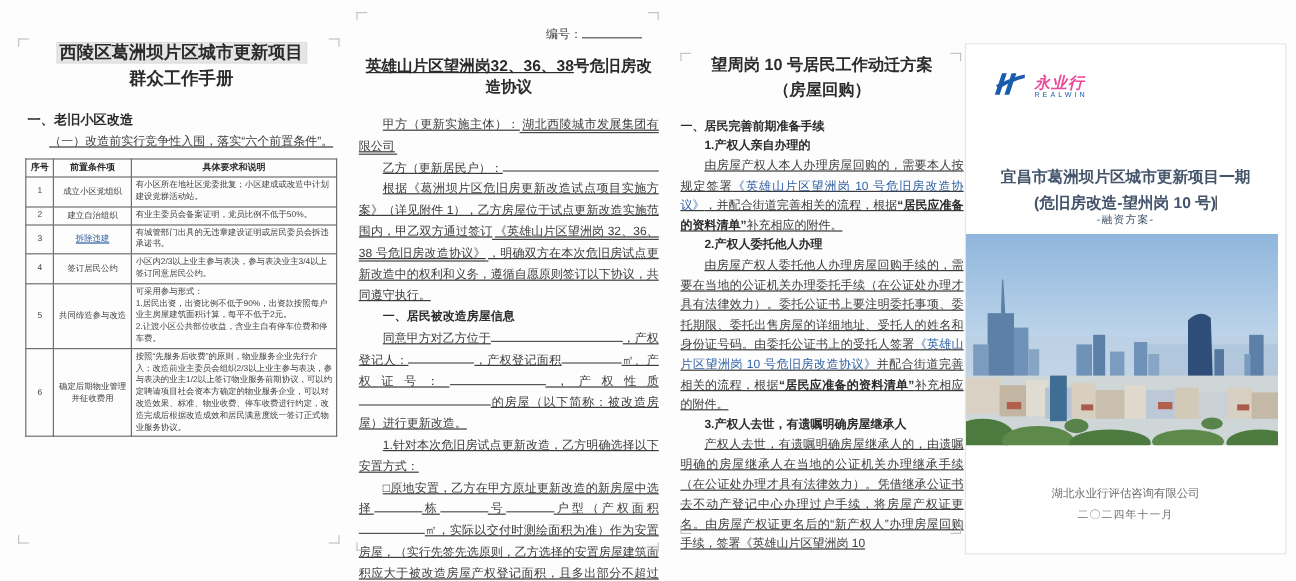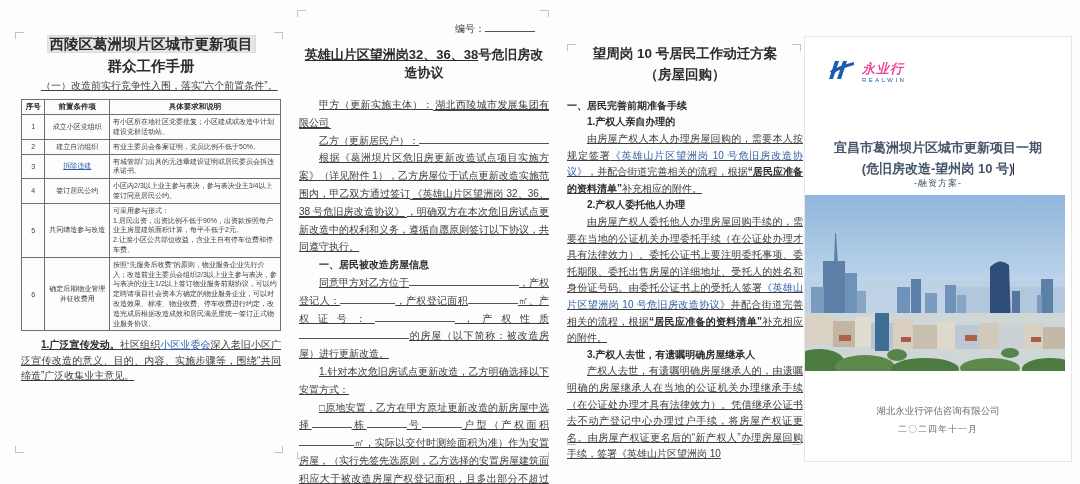--- a/index.html
+++ b/index.html
@@ -85,20 +85,21 @@
     <div class="corner tl" style="left:0;top:32px;"></div>
     <div class="corner tr" style="right:2px;top:32px;"></div>
     <div class="corner bl" style="left:0;top:446px;"></div>
     <div class="corner br" style="right:2px;top:446px;"></div>
 
     <div class="p1-title">
       <span class="hl">西陵区葛洲坝片区城市更新项目</span><br>
       <span>群众工作手册</span>
     </div>
 
+    <div class="p1-h2">一、老旧小区改造</div>
 
     <div class="p1-body ind">（一）改造前实行竞争性入围，落实“六个前置条件”。</div>
 
     <table class="p1-table">
       <tbody>
           <tr>
         <th class="col-no">序号</th>
         <th class="col-item">前置条件项</th>
         <th>具体要求和说明</th>
       </tr>
@@ -130,21 +131,20 @@
 2.让渡小区公共部位收益，含业主自有停车位费和停车费。</td>
       </tr>
       <tr>
         <td class="c">6</td>
         <td class="c">确定后期物业管理并征收费用</td>
         <td class="detail">按照“先服务后收费”的原则，物业服务企业先行介入；改造前业主委员会组织2/3以上业主参与表决，参与表决的业主1/2以上签订物业服务前期协议，可以约定聘请项目社会资本方确定的物业服务企业，可以对改造效果、标准、物业收费、停车收费进行约定，改造完成后根据改造成效和居民满意度统一签订正式物业服务协议。</td>
       </tr>
     </tbody>
       </table>
 
-    <div class="p1-close ind"><span class="lead">1.广泛宣传发动。</span><span>社区组织</span><span class="doc-link">小区业委会</span><span>深入老旧小区广泛宣传改造的意义、目的、内容、实施步骤等，围绕“共同缔造”广泛收集业主意见。</span></div>
   </div>
 
   <div class="page" id="page2">
     <div class="corner tl" style="left:4px;top:10px;"></div>
     <div class="corner tr" style="right:6px;top:10px;"></div>
     <div class="corner bl" style="left:4px;top:452px;"></div>
     <div class="corner br" style="right:6px;top:452px;"></div>
 
     <div class="p2-serial"><span>编号：</span><span class="blank w50"></span></div>
 

